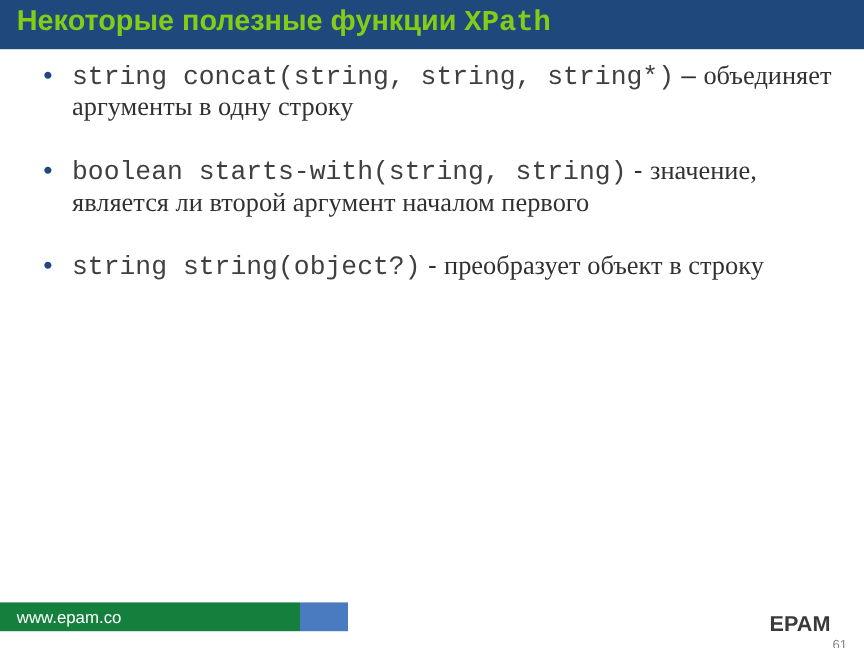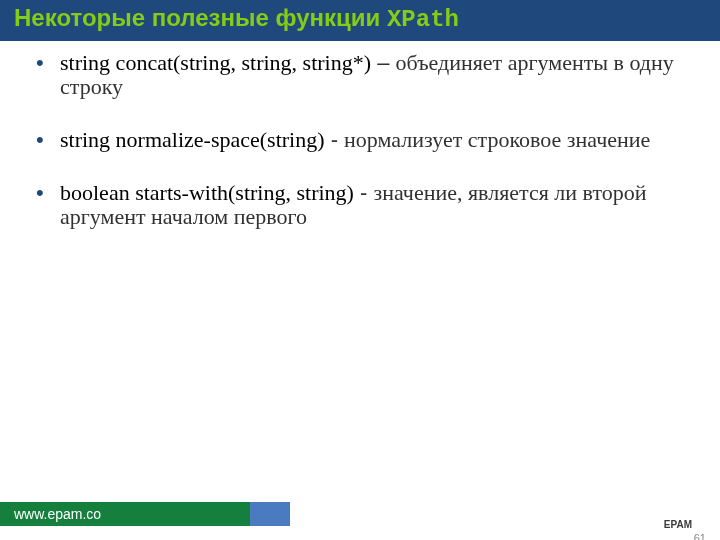--- a/index.html
+++ b/index.html
@@ -4,47 +4,47 @@
 <style>
   html,body{margin:0;padding:0;width:720px;height:540px;font-family:Arial,Helvetica,sans-serif;background:#fff;overflow:hidden}
   .slide{position:relative;width:720px;height:540px}
   .title-bar{background:#1f497d;color:#84cc16;font-size:24px;font-weight:bold;padding:4px 14px 6px 14px;line-height:1.2}
   .title-arial{font-family:Arial,Helvetica,sans-serif}
   .title-mono{font-family:Consolas,"Courier New",monospace;font-weight:bold}
   .content{padding:4px 26px 0 36px}
   ul.bullets{list-style:none;margin:0;padding:0}
   ul.bullets>li{position:relative;padding-left:24px;margin:6px 0 28px 0;font-size:22px;line-height:1.12;color:#313131}
   ul.bullets>li::before{content:"•";position:absolute;left:0;top:0;color:#1f497d;font-size:22px;line-height:1.05}
-  .sig{font-family:Liberation Serif, serif;color:#000000;white-space:pre-wrap}
+  .sig{font-family:Liberation Mono, monospace;color:#404040;white-space:pre-wrap}
   .dash{font-family:Arial,Helvetica,sans-serif;color:#313131}
   .desc{font-family:Liberation Serif, serif;color:#313131}
   .footer{position:absolute;left:0;right:0;bottom:14px;height:24px}
   .footer-left{position:absolute;left:0;bottom:0;width:250px;height:24px;background:#15803d;color:#fff;font-family:Arial,Helvetica,sans-serif;font-size:14px;line-height:24px;padding-left:14px;box-sizing:border-box}
   .footer-mid{position:absolute;left:250px;bottom:0;width:40px;height:24px;background:#4a7abf}
-  .footer-right{position:absolute;right:28px;bottom:-4px;color:#3a3a3a;font-family:Arial,Helvetica,sans-serif;font-size:10px;font-weight:bold;text-align:right;line-height:1.05}
+  .footer-right{position:absolute;right:28px;bottom:-4px;color:#3a3a3a;font-family:Arial,Helvetica,sans-serif;font-size:18px;font-weight:bold;text-align:right;line-height:1.05}
   .page-num{position:absolute;right:14px;bottom:-4px;color:#888;font-size:11px}
 </style>
 </head>
 <body>
 
 <div class="slide">
   <div class="title-bar">
     <span class="title-arial">Некоторые полезные функции </span><span class="title-mono">XPath</span>
   </div>
 
   <div class="content">
     <ul class="bullets">
       <li>
         <span class="sig">string concat(string, string, string*)</span><span class="dash"> – </span><span class="desc">объединяет аргументы в одну строку</span>
       </li>
       <li>
-        <span class="sig">string normalize-space(string)</span><span class="dash"> - </span><span class="desc">нормализует строковое значение</span>
+        <span class="sig">boolean starts-with(string, string)</span><span class="dash"> - </span><span class="desc">значение, является ли второй аргумент началом первого</span>
       </li>
       <li>
-        <span class="sig">boolean starts-with(string, string)</span><span class="dash"> - </span><span class="desc">значение, является ли второй аргумент началом первого</span>
+        <span class="sig">string string(object?)</span><span class="dash"> - </span><span class="desc">преобразует объект в строку</span>
       </li>
     </ul>
   </div>
 
   <div class="footer">
     <div class="footer-left">www.epam.co</div>
     <div class="footer-mid"></div>
     <div class="footer-right">
       <span>EPAM</span>
     </div>

